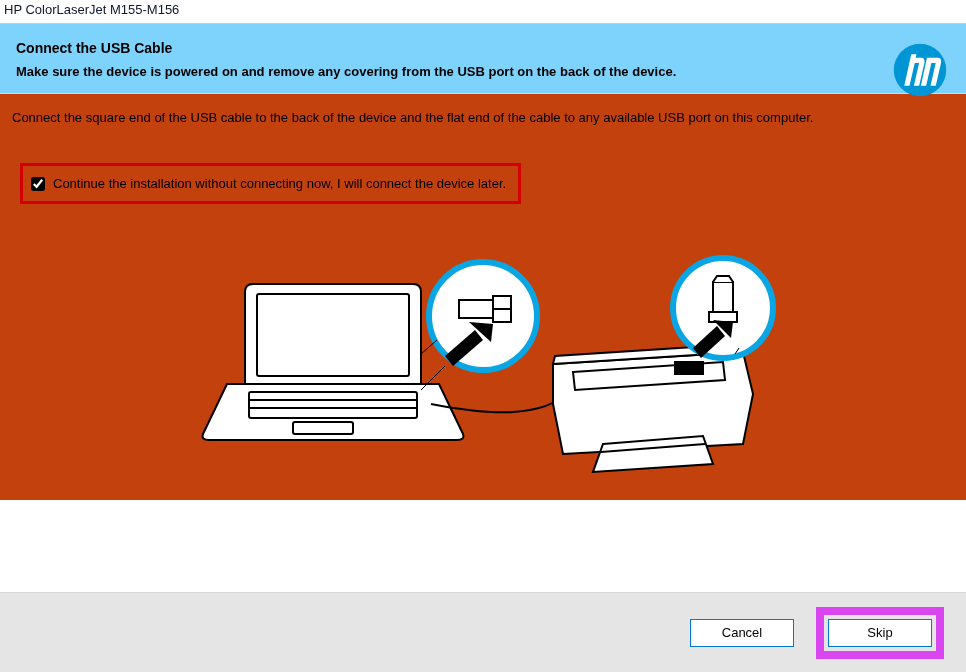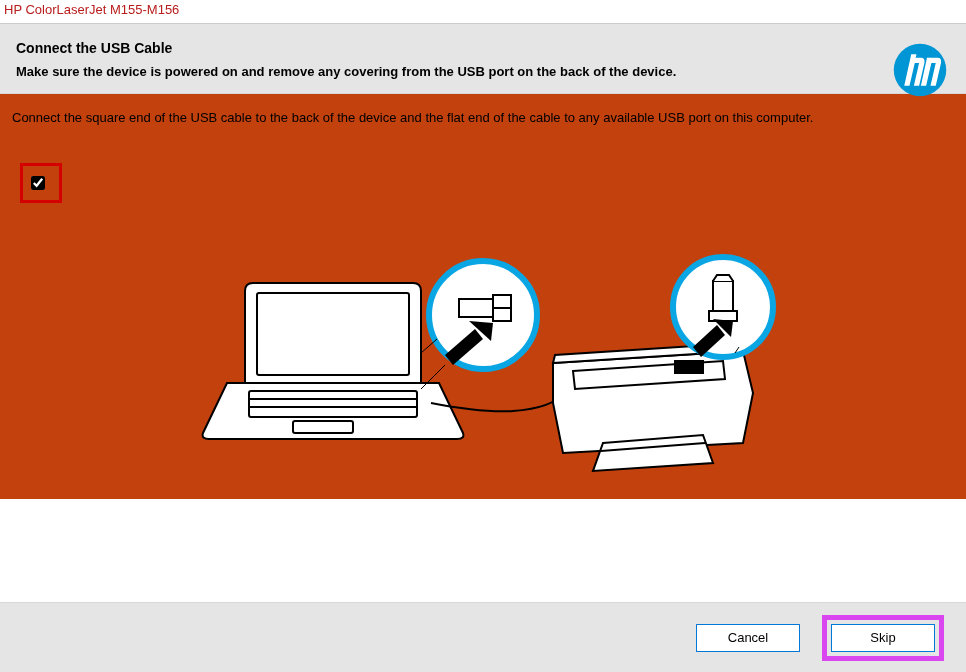--- a/index.html
+++ b/index.html
@@ -11,25 +11,25 @@
       width: 966px;
       height: 672px;
       overflow: hidden;
       position: relative;
     }
     .titlebar {
       height: 24px;
       background: #fff;
       padding: 2px 4px;
       font-size: 13px;
-      color: #b91c1c;
+      color: #0f172a;
       border-bottom: 1px solid #ccc;
     }
     .header {
-      background: #e5e5e5;
+      background: #7dd3fc;
       padding: 16px 16px 14px 16px;
       position: relative;
       border-bottom: 1px solid #d8d8d8;
     }
     .header h1 {
       font-size: 14px;
       font-weight: bold;
       margin-bottom: 8px;
     }
     .header .subtitle {
@@ -71,41 +71,41 @@
     }
     .illustration {
       display: flex;
       justify-content: center;
       margin-top: 40px;
     }
     .footer {
       position: absolute;
       left: 0; right: 0;
       bottom: 0;
-      height: 70px;
+      height: 80px;
       background: #e5e5e5;
       border-top: 1px solid #d8d8d8;
       display: flex;
       justify-content: flex-end;
       align-items: center;
       padding-right: 22px;
       gap: 22px;
     }
     .btn {
       min-width: 104px;
       height: 28px;
       background: #fff;
       border: 1px solid #0078d7;
       font-size: 13px;
       color: #000;
       cursor: pointer;
       font-family: inherit;
     }
     .btn-wrap-highlight {
-      border: 5px solid #d946ef;
+      border: 8px solid #d946ef;
       padding: 4px;
       display: inline-flex;
     }
   </style>
 </head>
 <body>
 
 <div class="titlebar">
   <span>HP ColorLaserJet M155-M156</span>
 </div>
@@ -120,20 +120,21 @@
       <path d="M 40 18 L 33 50 L 39 50 L 45 24 L 50 24 L 44 50 L 50 50 L 56 24 Q 57 18 52 18 Z" fill="#fff"></path>
     </svg>
   </div>
 </div>
 
 <div class="content">
   <div class="instr">Connect the square end of the USB cable to the back of the device and the flat end of the cable to any available USB port on this computer.</div>
 
   <div class="checkbox-row">
     <input type="checkbox" id="cblater" checked="" style="">
+    <label for="cblater">Continue the installation without connecting now, I will connect the device later.</label>
   </div>
 
   <div class="illustration">
     <svg viewBox="0 0 600 240" width="600" height="240">
 
       <g stroke="#000" stroke-width="2" fill="#fff">
         <path d="M 70 40 L 230 40 Q 238 40 238 48 L 238 140 L 62 140 L 62 48 Q 62 40 70 40 Z"></path>
         <rect x="74" y="50" width="152" height="82" rx="2"></rect>
         <path d="M 44 140 L 256 140 L 280 190 Q 282 196 274 196 L 26 196 Q 18 196 20 190 Z"></path>
         <rect x="66" y="148" width="168" height="26" rx="2" fill="#fff"></rect>

